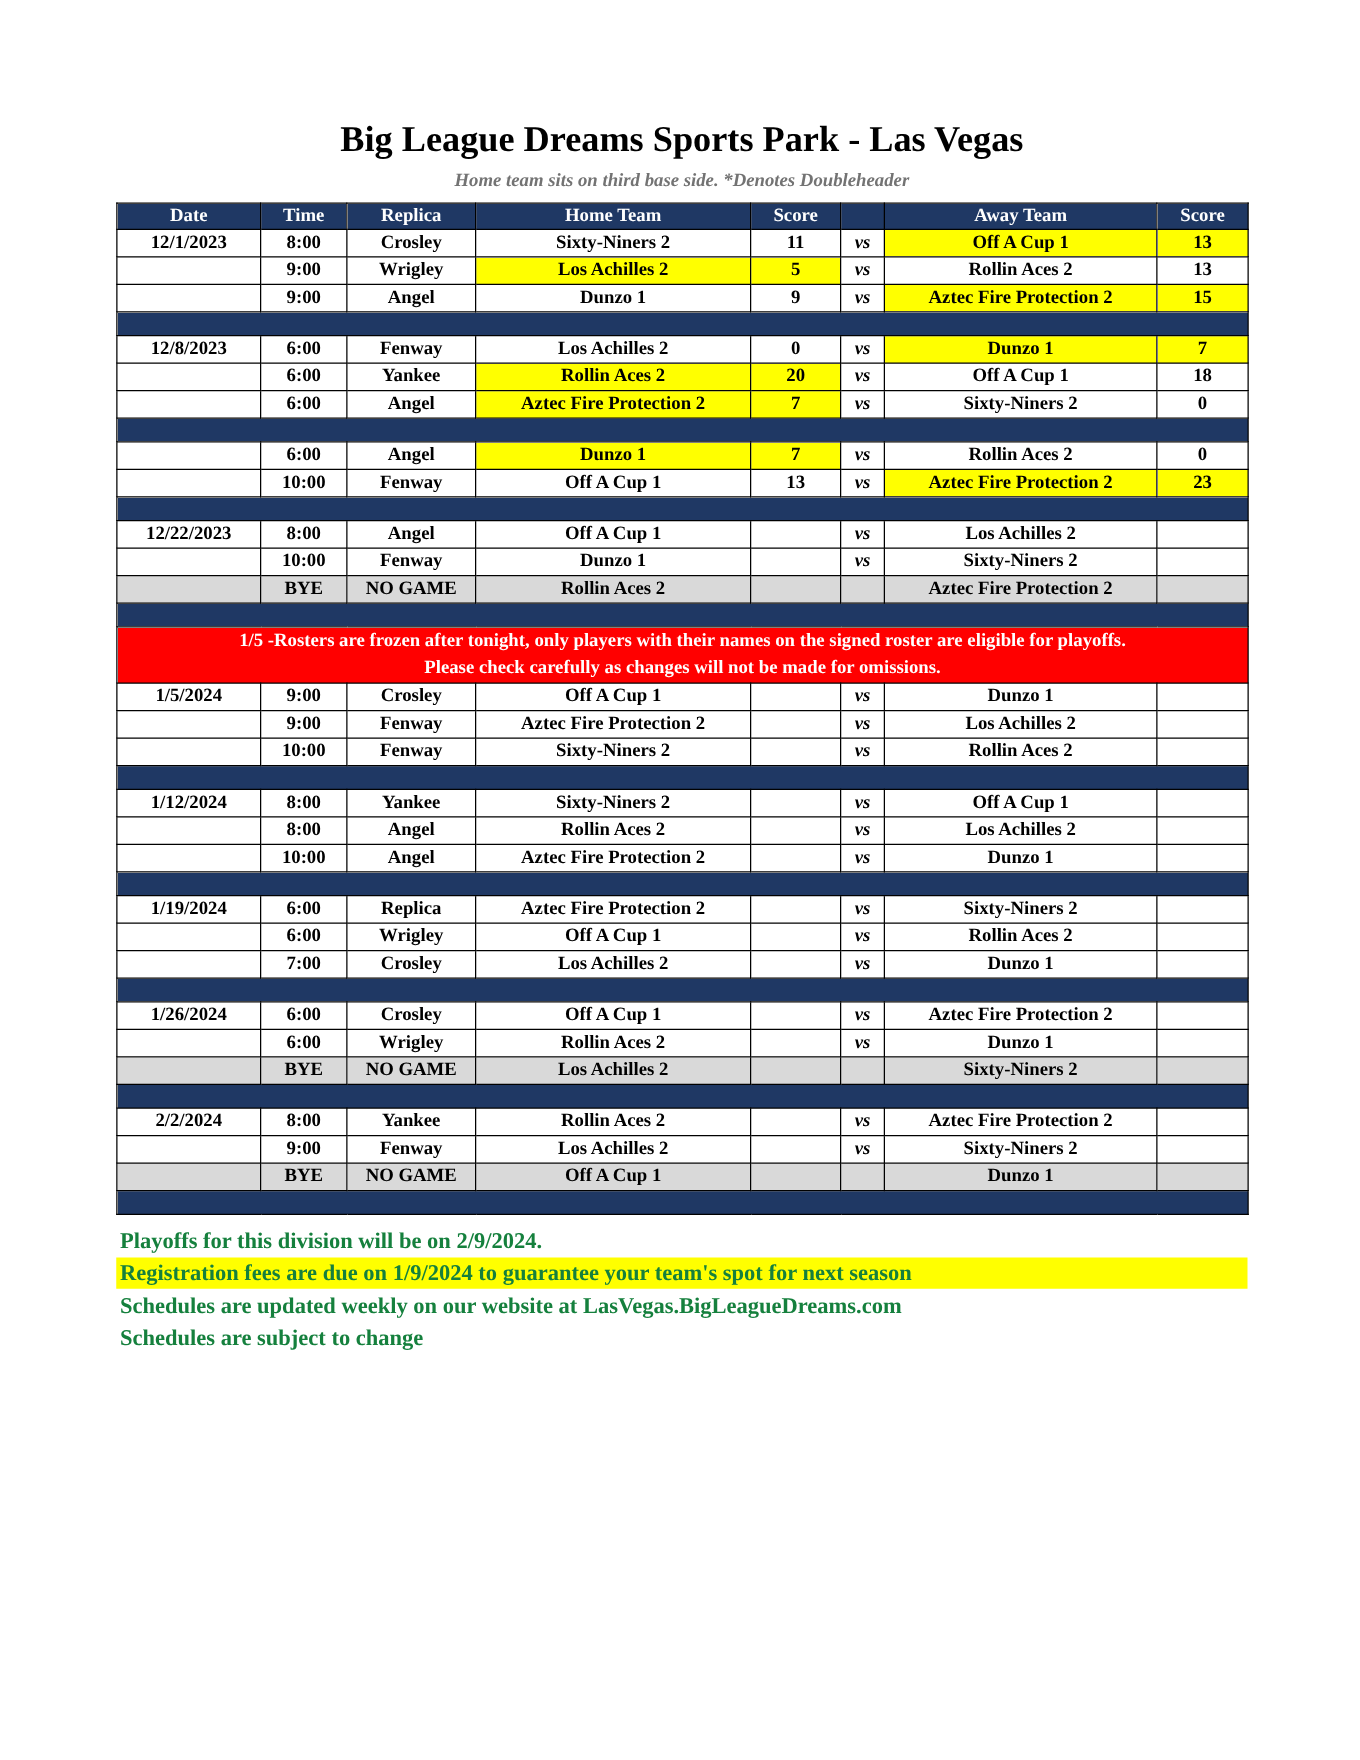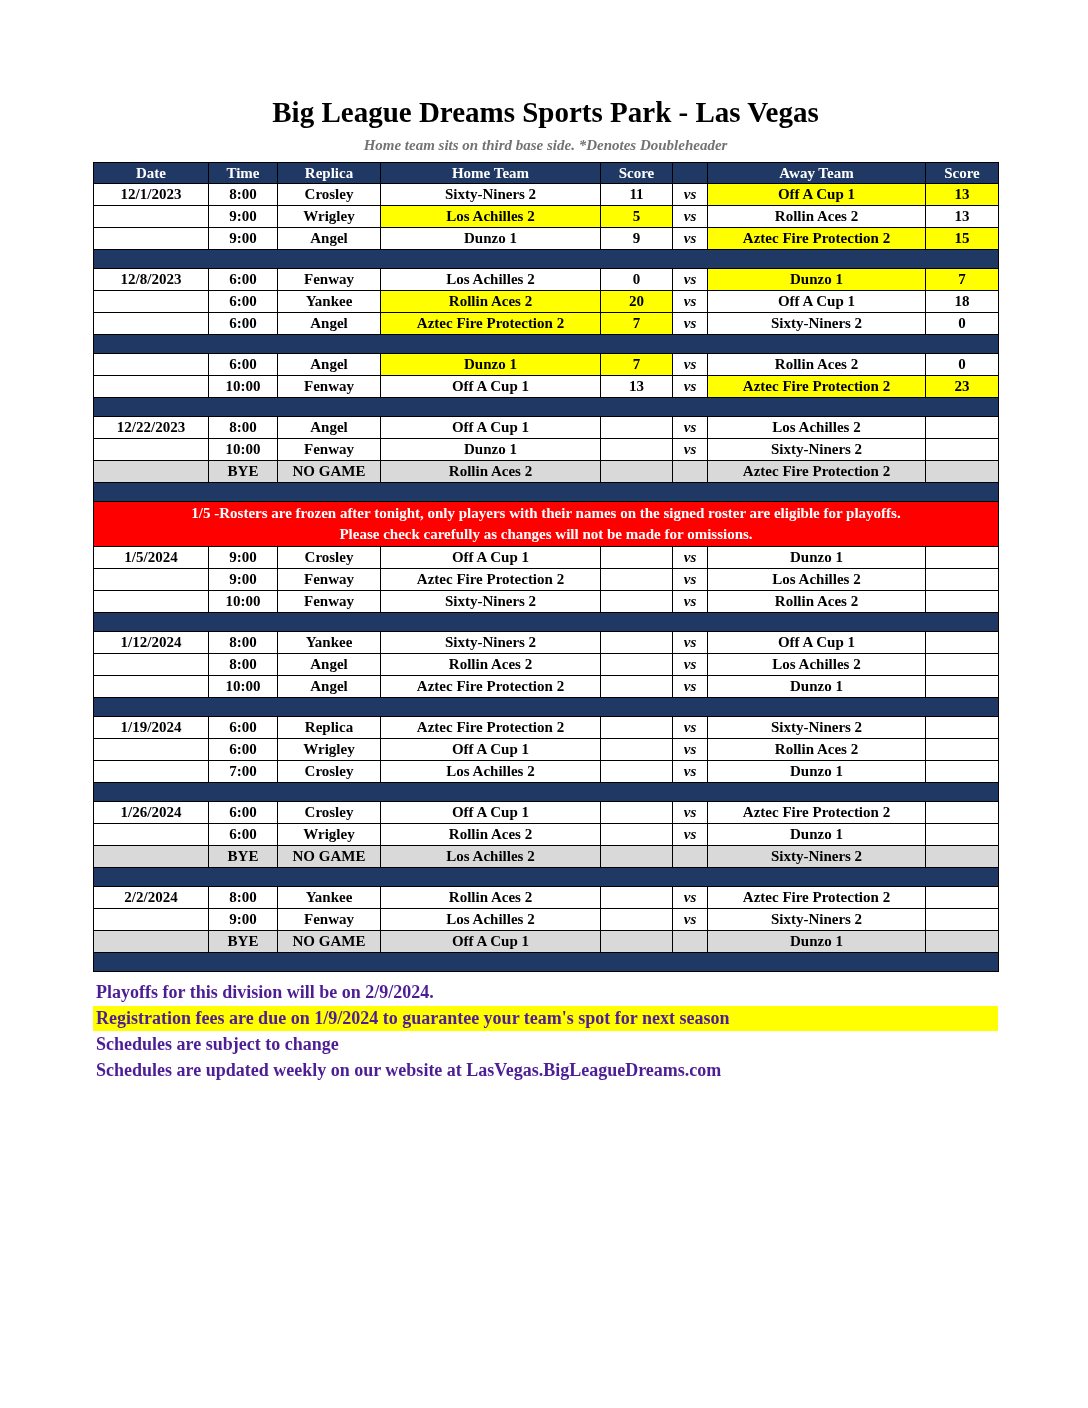--- a/index.html
+++ b/index.html
@@ -25,21 +25,21 @@
   }
   table.schedule thead th { background:var(--navy); color:#fff; height:21px; }
   tr.sep-row td { background:var(--navy); height:19px; border-color:#000; }
   tr.notice-row td { background:var(--red); color:#fff; height:auto; padding:1px 16px; }
   .notice-line { font-size:15px; font-weight:bold; line-height:21px; text-align:center; }
   tr.bye-row td { background:var(--gray); }
   td.hl { background:var(--yellow); }
   td.c-vs { font-style:italic; font-size:12px; }
 
   .footer { width:905px; margin-top:8px; }
-  .footer-line { font-size:18px; font-weight:bold; color:#4c1d95; line-height:25px; padding:0 3px; margin-bottom:1px; }
+  .footer-line { font-size:18px; font-weight:bold; color:#15803d; line-height:25px; padding:0 3px; margin-bottom:1px; }
   .footer-line.hl-line { background:var(--yellow); }
 </style>
 </head>
 <body>
 
 <div class="page">
   <div class="head-block">
     <div class="title">Big League Dreams Sports Park - Las Vegas</div>
     <div class="note">Home team sits on third base side.  *Denotes Doubleheader</div>
   </div>
@@ -360,16 +360,16 @@
         </tr>
         <tr class="sep-row">
           <td colspan="8"></td>
         </tr>
       </tbody>
   </table>
 
   <div class="footer" id="footer-lines">
       <div class="footer-line">Playoffs for this division will be on 2/9/2024.</div>
       <div class="footer-line hl-line">Registration fees are due on 1/9/2024 to guarantee your team's spot for next season</div>
+      <div class="footer-line">Schedules are updated weekly on our website at LasVegas.BigLeagueDreams.com</div>
       <div class="footer-line">Schedules are subject to change</div>
-      <div class="footer-line">Schedules are updated weekly on our website at LasVegas.BigLeagueDreams.com</div>
     </div>
 </div>
 
 </body></html>

